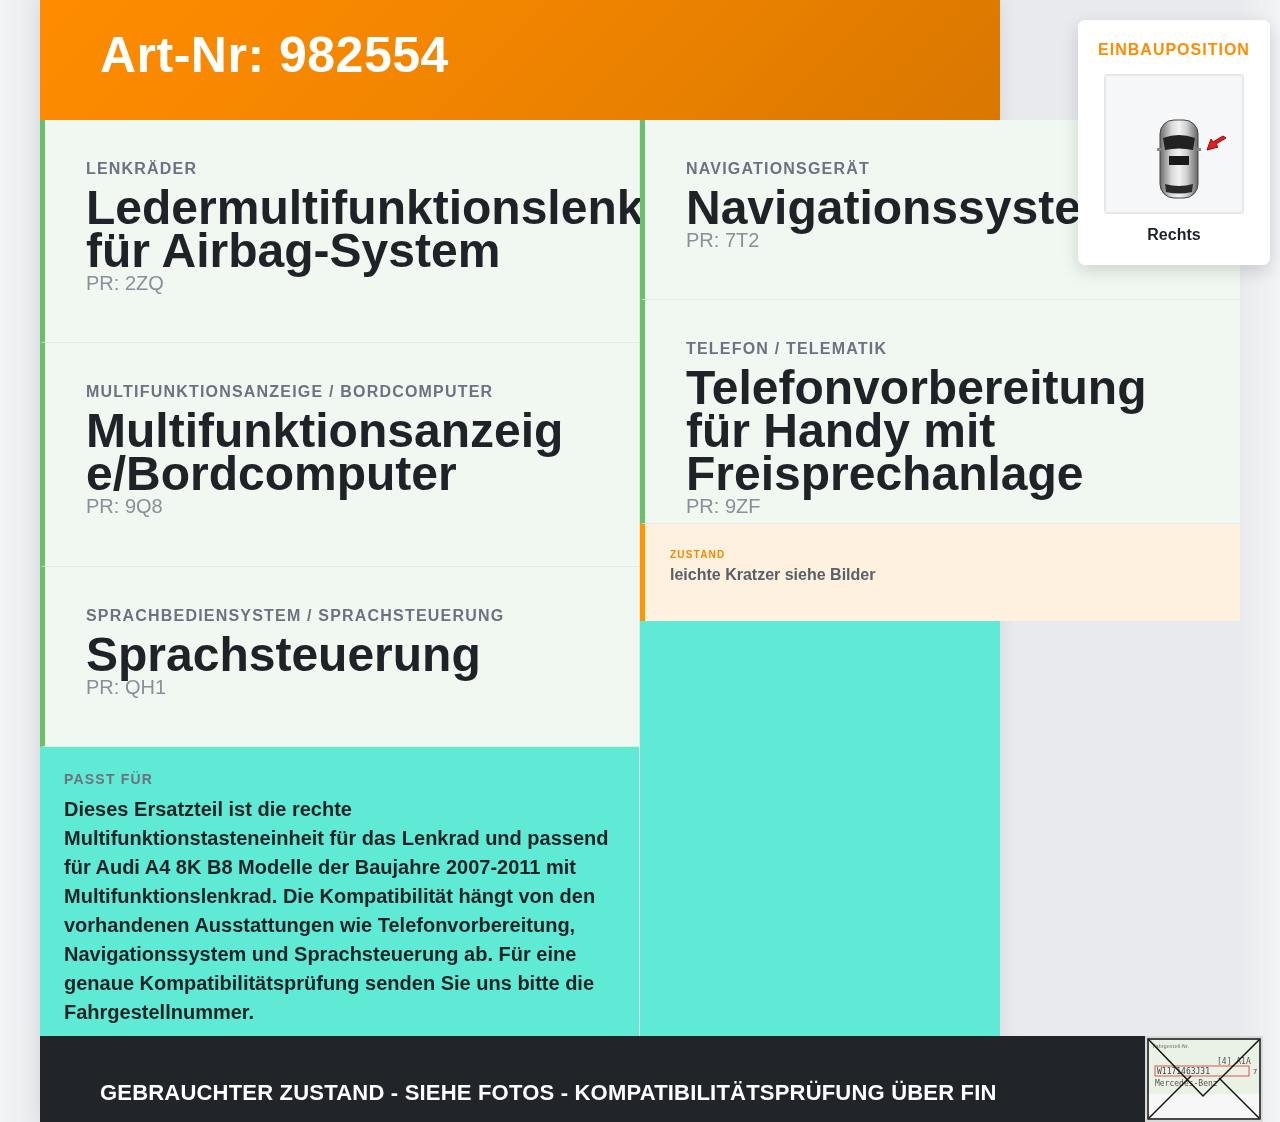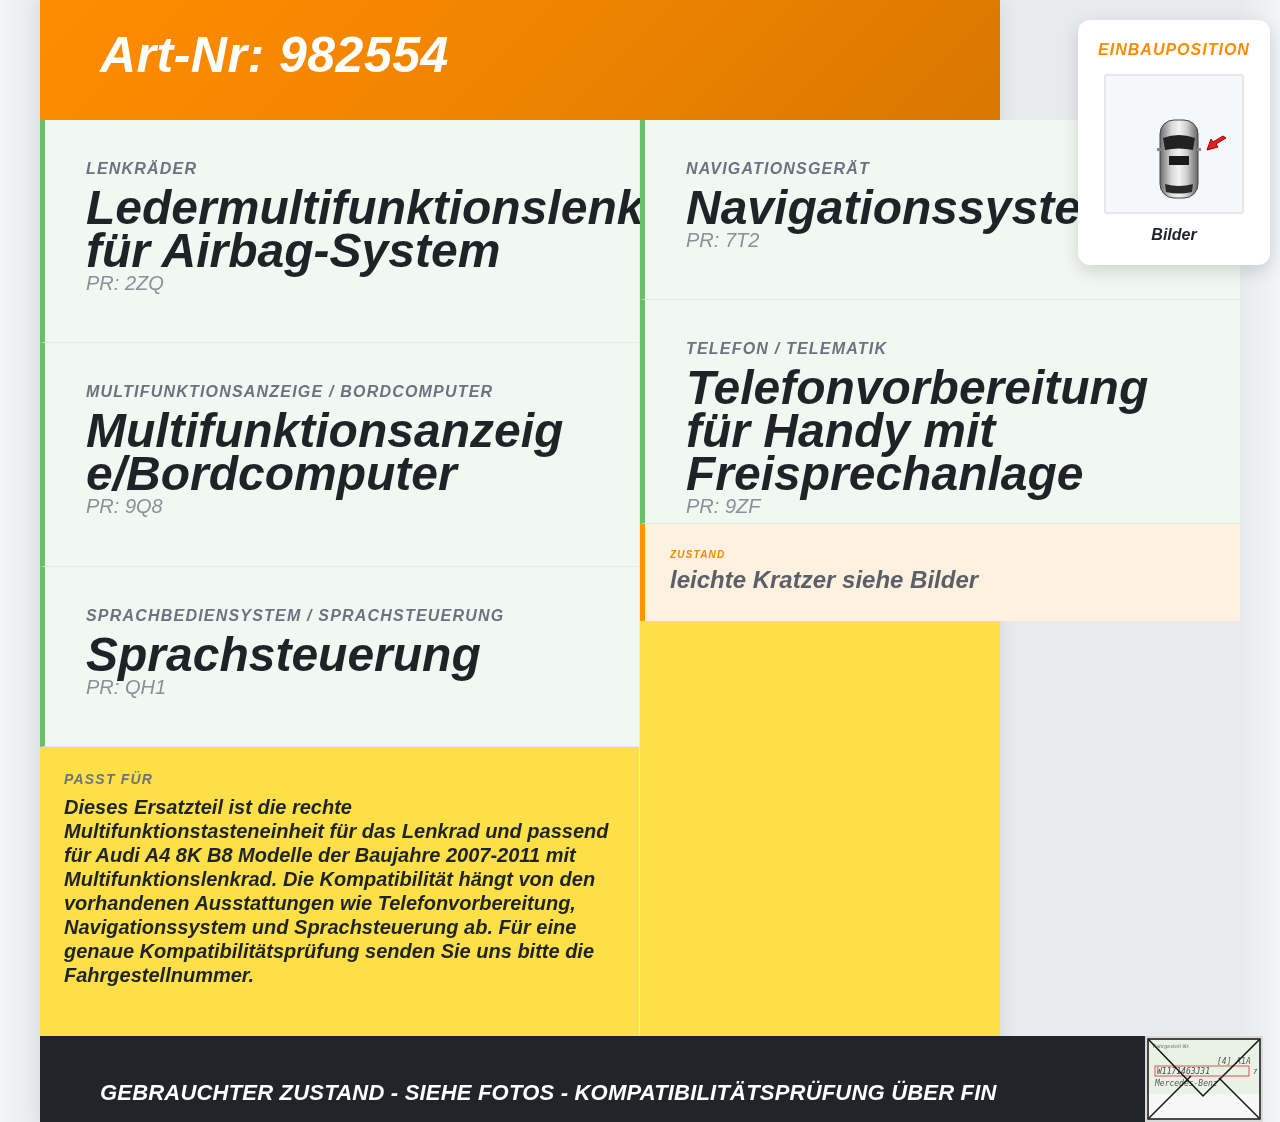--- a/index.html
+++ b/index.html
@@ -4,23 +4,22 @@
   <style>
     * { box-sizing: border-box; margin: 0; padding: 0; }
     html, body { width: 1280px; height: 1122px; overflow: hidden; }
     body {
       background: linear-gradient(90deg, #f3f4f6 0%, #e8eaed 40px, #e8eaed 1240px, #f3f4f6 100%);
       font-family: "Liberation Sans", "DejaVu Sans", sans-serif;
       position: relative;
     }
     .page {
       position: absolute; left: 40px; top: 0; width: 960px; height: 1122px;
-      background: #fde047;
+      background: #5eead4;
       box-shadow: 0 0 20px rgba(0,0,0,0.08);
-      font-style: italic;
     }
     .header {
       height: 120px;
       background: linear-gradient(135deg, #ff8c00 0%, #f08400 50%, #d97700 100%);
       position: relative;
     }
     .header-title {
       position: absolute; left: 60px; top: 26px;
       color: #ffffff; font-weight: 700; font-size: 50px; letter-spacing: 0.5px;
       font-family: "Liberation Sans", sans-serif;
@@ -50,51 +49,51 @@
     .f1 { height: 223px; }
     .f2 { height: 224px; }
     .f3 { height: 180px; }
     .fr1 { height: 180px; }
     .fr2 { height: 224px; }
     .passt { padding: 24px 24px 0 24px; }
     .passt .label {
       font-size: 14px; font-weight: 700; color: #6b7280; letter-spacing: 1.2px;
     }
     .passt .text {
-      margin-top: 8px; font-size: 20px; font-weight: 700; color: #1f2328; line-height: 24px;
+      margin-top: 8px; font-size: 20px; font-weight: 700; color: #1f2328; line-height: 29px;
       width: 545px;
     }
     .zustand {
       background: #fff1df;
       border-left: 5px solid #ff9800;
       height: 97px;
       padding: 25px 25px 0 25px;
     }
     .zustand .label {
       font-size: 10px; font-weight: 700; color: #f08a00; letter-spacing: 1.2px;
     }
     .zustand .value {
-      margin-top: 6px; font-size: 24px; font-weight: 700; color: #5b6068;
+      margin-top: 6px; font-size: 16px; font-weight: 700; color: #5b6068;
     }
     .footer {
       position: absolute; left: 0; top: 1036px; width: 1200px; height: 86px;
       background: #212429;
     }
     .footer-text {
       position: absolute; left: 60px; top: 32px;
       color: #ffffff; font-weight: 700; font-size: 22px; letter-spacing: 0.2px; margin-top: 12px;
     }
     .fin-image {
       position: absolute; left: 1105px; top: 0; width: 118px; height: 86px;
       background: #e9f1e4; border: 2px solid #d9d9d9;
       overflow: hidden;
     }
     .einbau {
       position: absolute; left: 1038px; top: 20px; width: 192px; height: 245px;
-      background: #ffffff; border-radius: 12px;
+      background: #ffffff; border-radius: 7px;
       box-shadow: 0 6px 18px rgba(0,0,0,0.15);
       text-align: center;
     }
     .einbau .title {
       margin-top: 21px; font-size: 16px; font-weight: 700; color: #ff8c00; letter-spacing: 1px;
     }
     .einbau .img-box {
       margin: 15px auto 0; width: 140px; height: 140px;
       background: #f6f7f9; border: 2px solid #e5e7eb; border-radius: 3px;
       position: relative;
@@ -188,16 +187,16 @@
         </defs>
         <rect x="54" y="44" width="38" height="78" rx="14" fill="url(#carbody)" stroke="#444" stroke-width="1"></rect>
         <path d="M57 62 Q73 56 89 62 L87 74 Q73 71 59 74 Z" fill="#222"></path>
         <rect x="63" y="80" width="20" height="9" fill="#1a1a1a"></rect>
         <path d="M59 108 Q73 112 87 108 L86 116 Q73 119 60 116 Z" fill="#2a2a2a"></path>
         <rect x="51" y="72" width="4" height="3" fill="#888"></rect>
         <rect x="91" y="72" width="4" height="3" fill="#888"></rect>
         <path d="M120 62 L110 68 L112 71 L101 74 L105 63 L107 66 L117 60 Z" fill="#e02020" stroke="#a00" stroke-width="1"></path>
       </svg>
     </div>
-    <div class="pos">Bilder</div>
+    <div class="pos">Rechts</div>
   </div>
 
 </div>
 
 </body></html>

